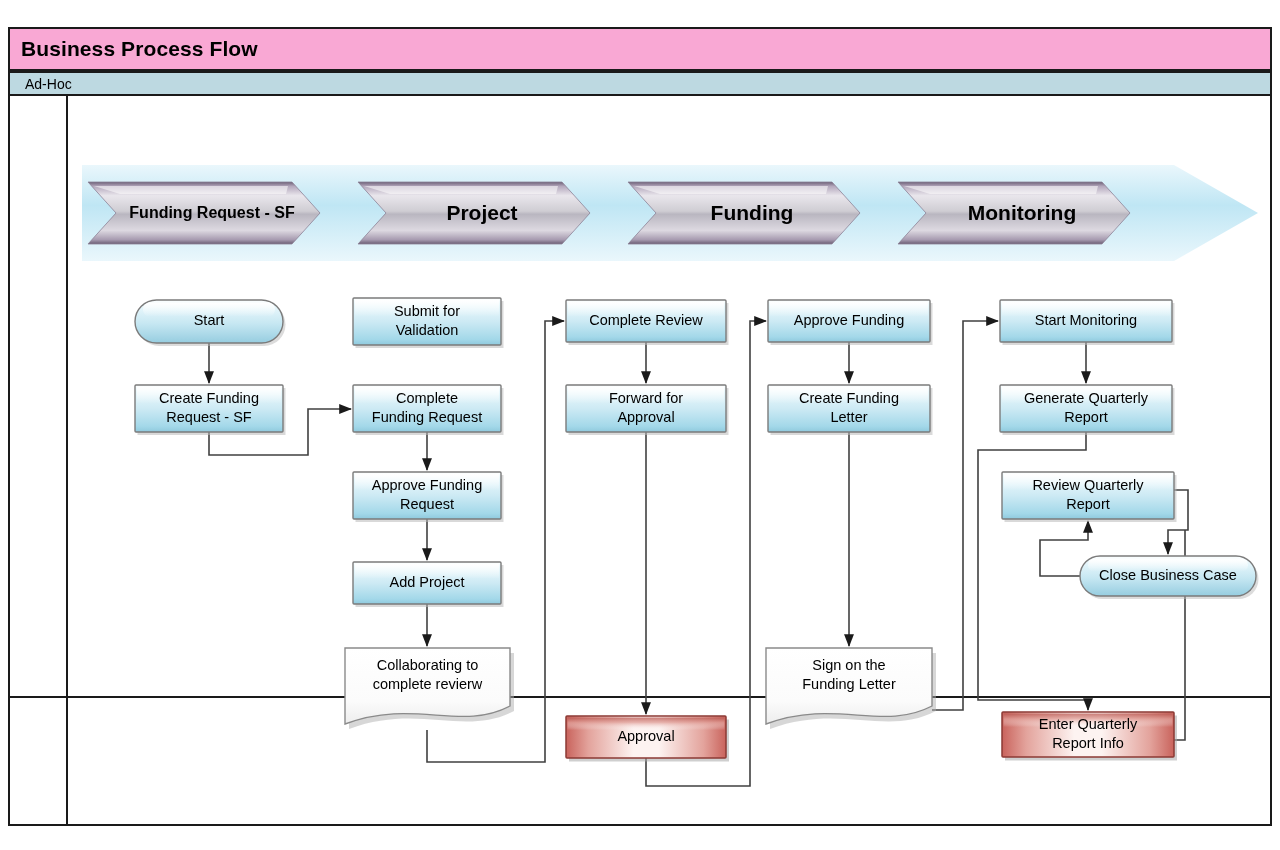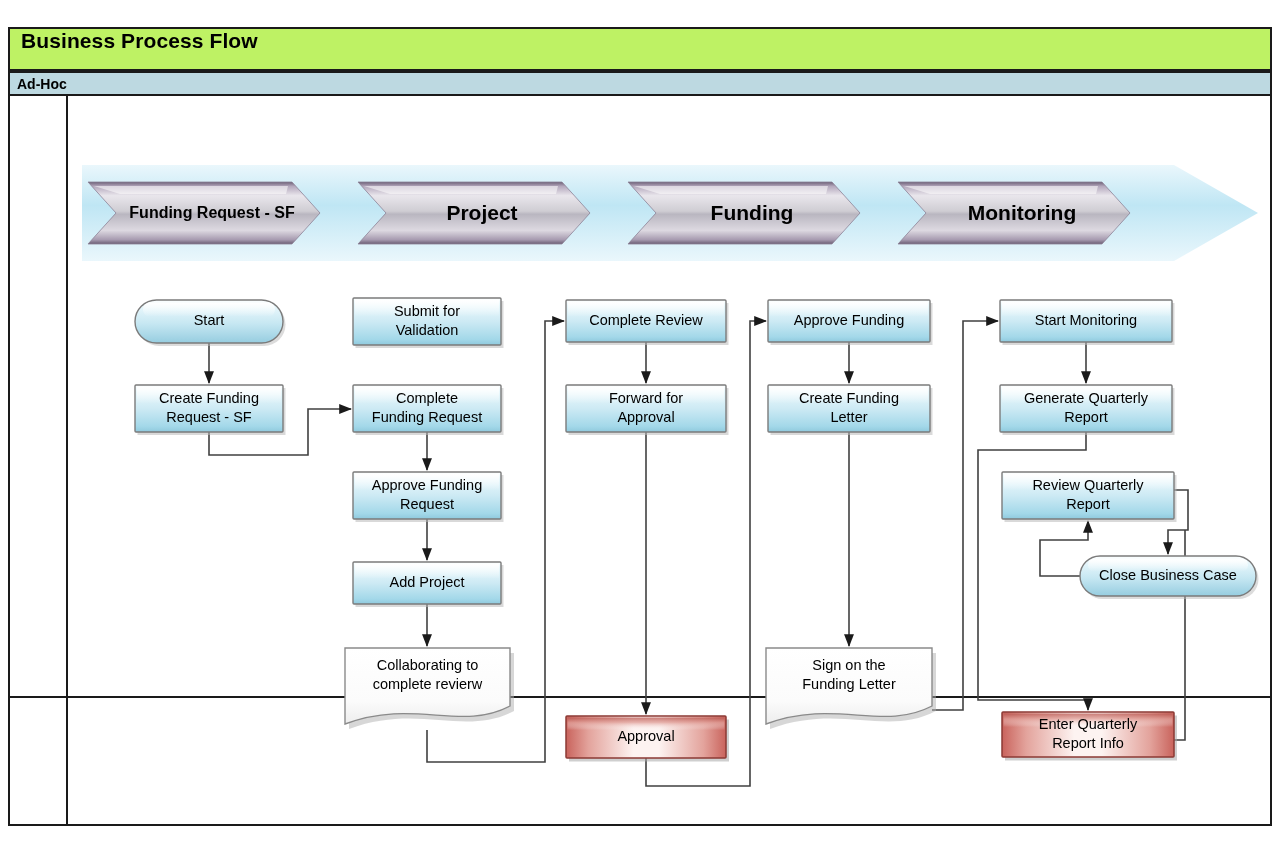--- a/index.html
+++ b/index.html
@@ -25,24 +25,25 @@
     border: 2px solid #1a1a1a;
     box-sizing: border-box;
     background: #ffffff;
   }
   .title-band {
     position: absolute;
     left: 8px;
     top: 27px;
     width: 1264px;
     height: 44px;
-    background: #bef264;
+    background: #f9a8d4;
     border: 2px solid #1a1a1a;
     box-sizing: border-box;
     display: flex;
+    align-items: center;
   }
   .title-band .txt {
     font-size: 21px;
     font-weight: bold;
     color: #000000;
     padding-left: 11px;
     letter-spacing: 0.1px;
   }
   .phase-band {
     position: absolute;
@@ -51,23 +52,23 @@
     width: 1264px;
     height: 25px;
     background: #bdd9e1;
     border: 2px solid #1a1a1a;
     box-sizing: border-box;
     display: flex;
     align-items: center;
   }
   .phase-band .txt {
     font-size: 14px;
-    font-weight: bold;
+    font-weight: normal;
     color: #000000;
-    padding-left: 7px;
+    padding-left: 15px;
   }
   
   .lane-gutter {
     position: absolute;
     left: 8px;
     top: 96px;
     width: 60px;
     height: 730px;
     border-right: 2px solid #1a1a1a;
     box-sizing: border-box;

